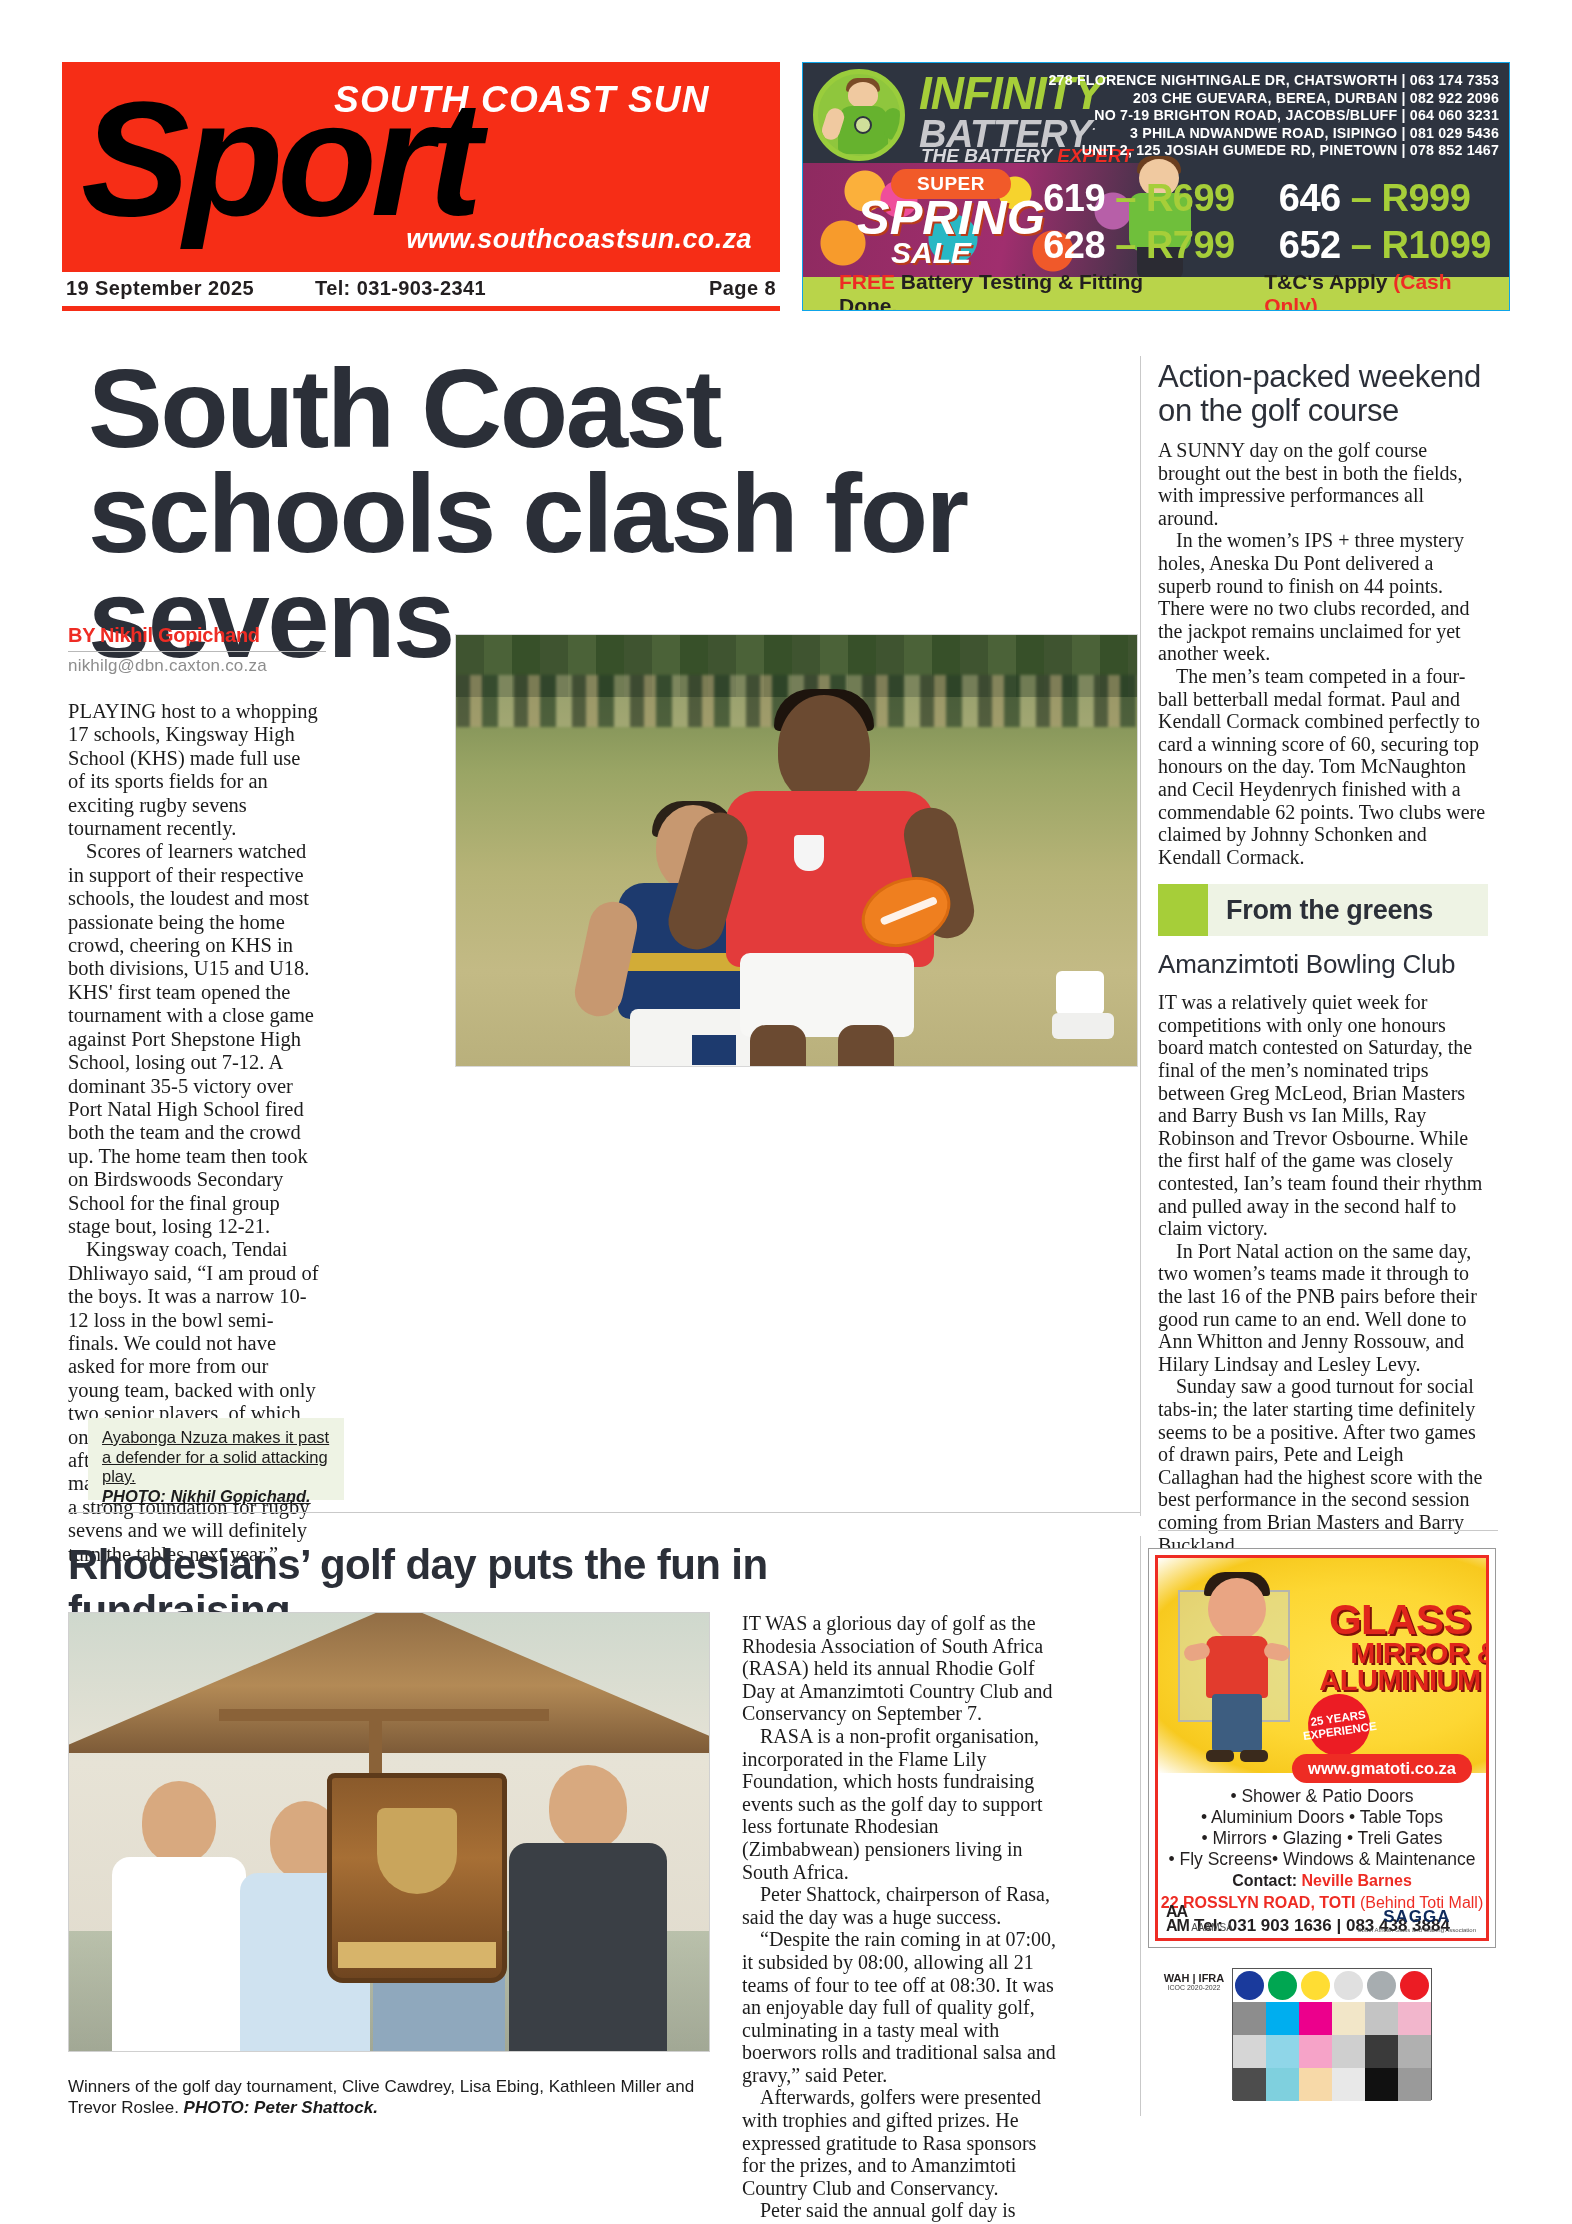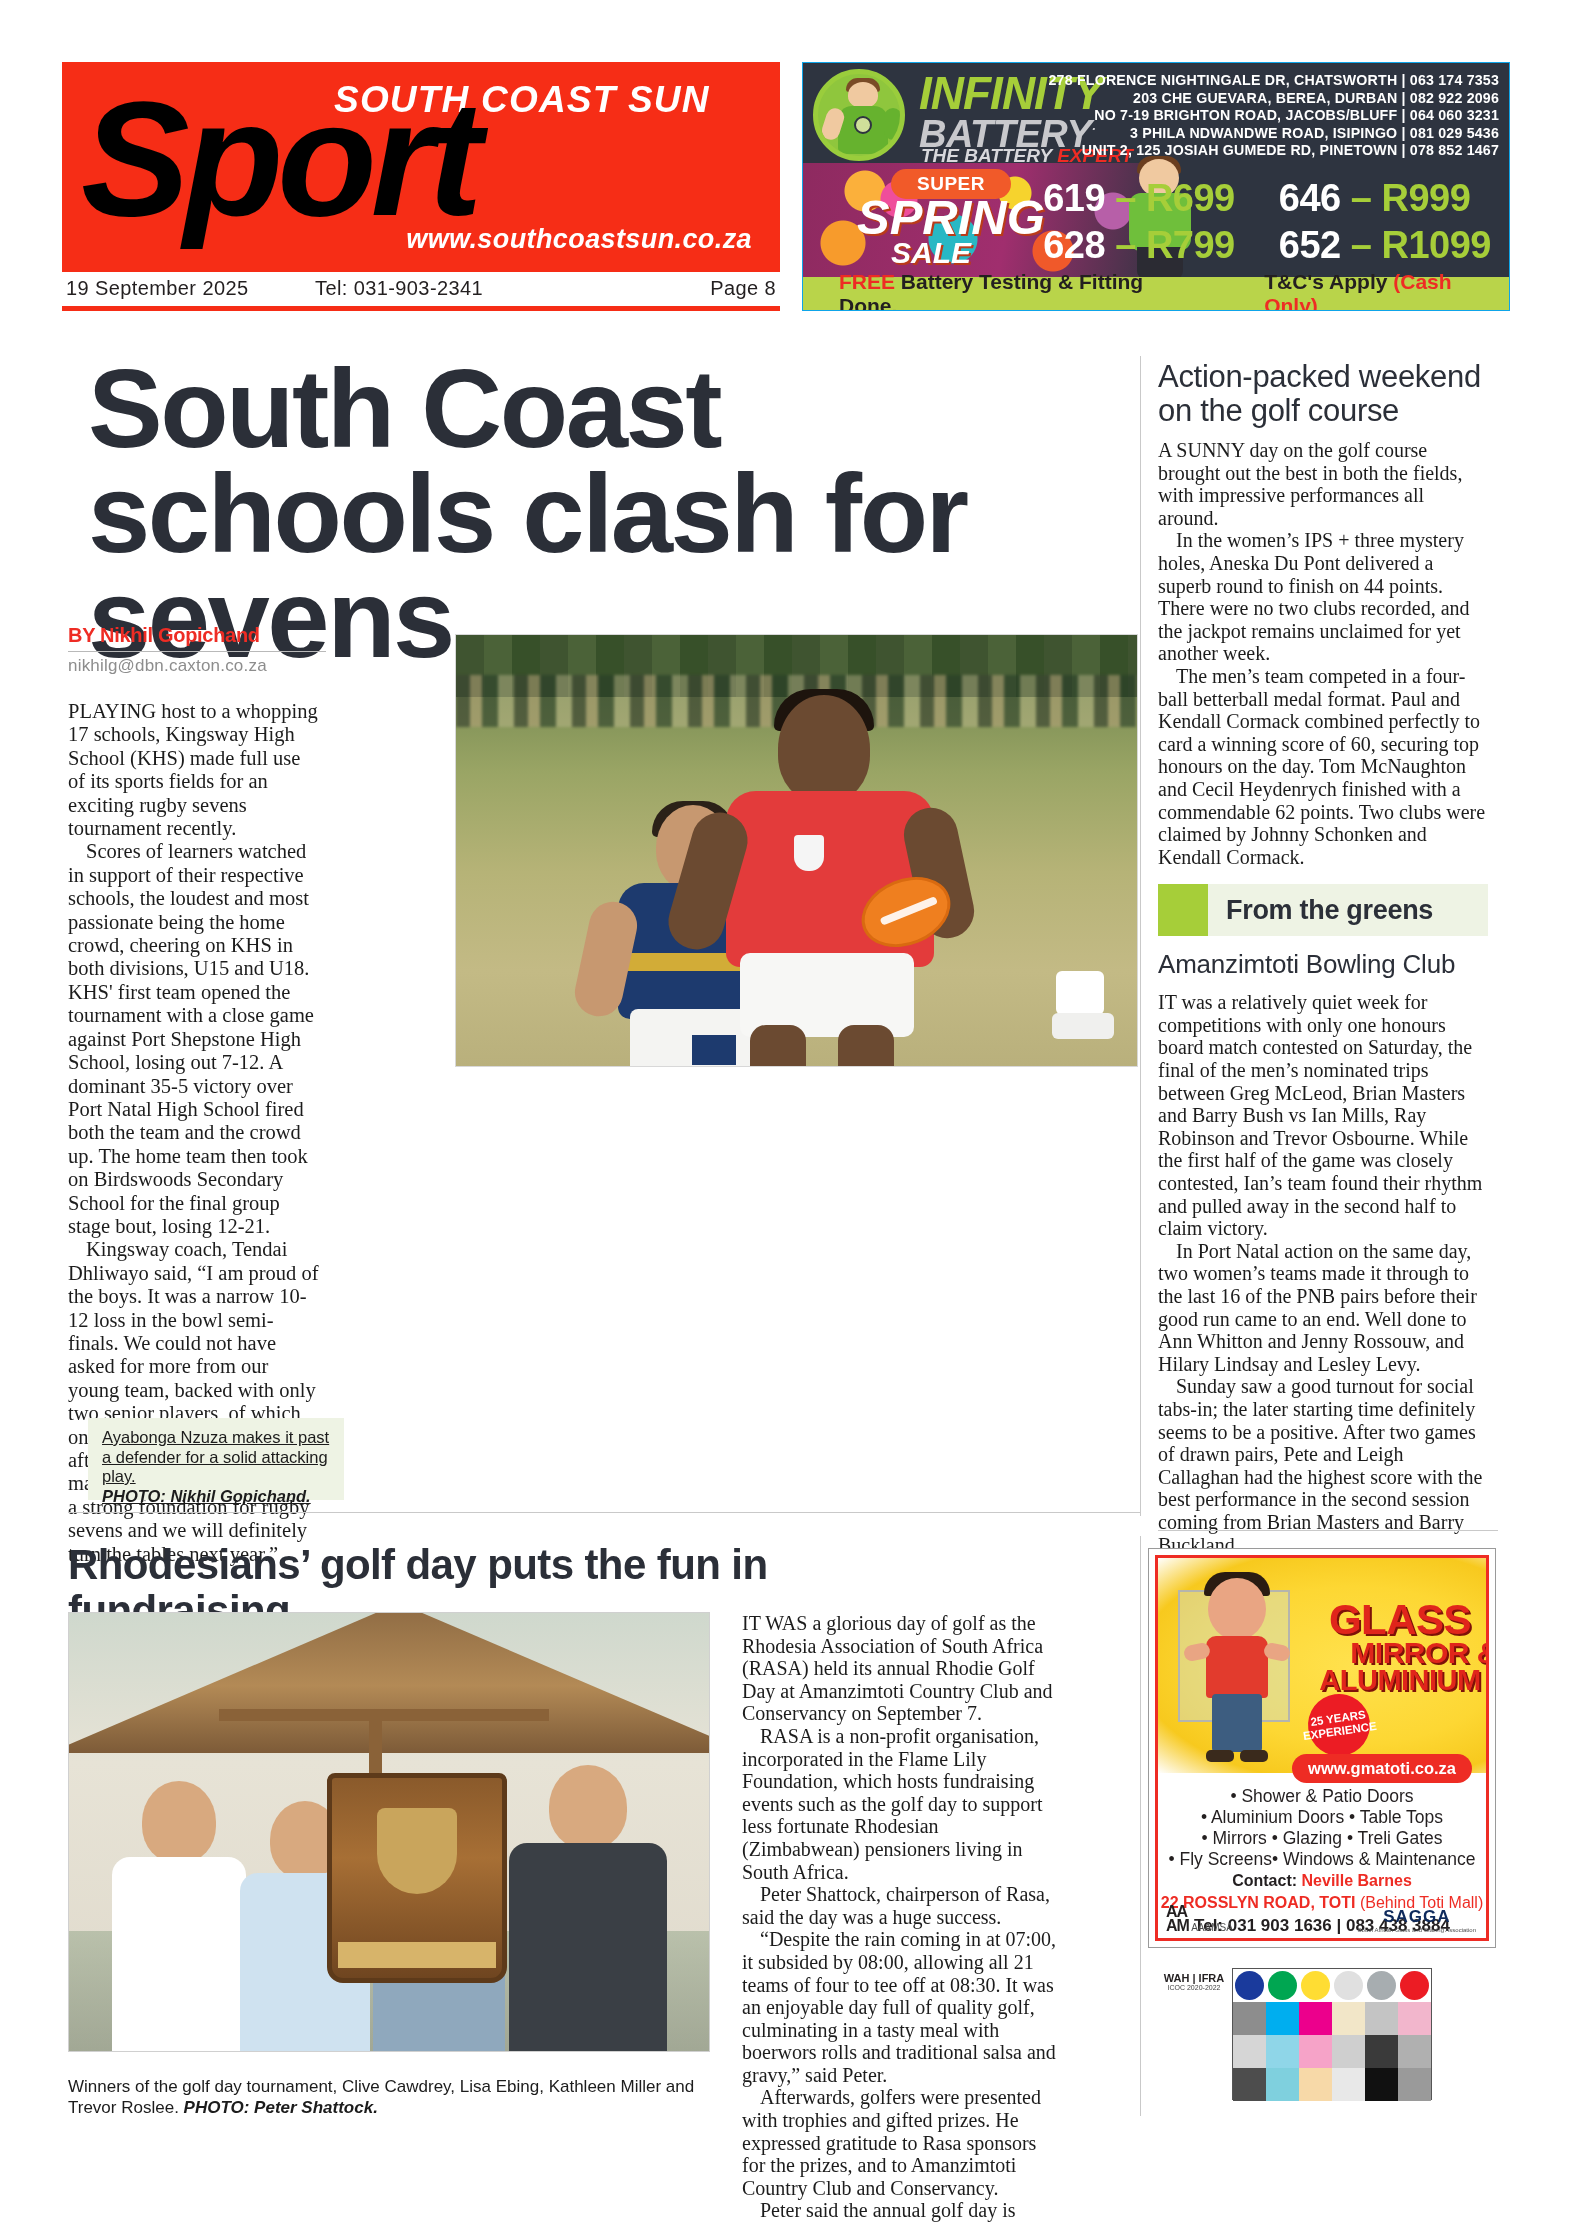--- a/index.html
+++ b/index.html
@@ -25,21 +25,21 @@
   .logo-sport {
     position:absolute; left:19px; top:22px;
     font-style:italic; font-weight:bold; font-size:163px; line-height:150px;
     color:#000000; letter-spacing:-6px;text-align:center;
   }
   .logo-url {
     position:absolute; right:28px; bottom:12px;
     font-style:italic; font-weight:bold; font-size:27px; color:#fff; letter-spacing:0.4px;
   }
   .date-bar {
-    position:absolute; left:0; top:205px; width:718px; height:44px;
+    position:absolute; left:0; top:205px; width:718px; height:44px;font-weight:bold;
   }
   .date-bar .rule-top { position:absolute; left:0; top:0; width:100%; height:5px; background:#f62d16; }
   .date-bar .rule-bot { position:absolute; left:0; bottom:0; width:100%; height:5px; background:#f62d16; }
   .date-bar .dtext {
     position:absolute; top:10px; font-size:20px; color:#231f20; letter-spacing:0.4px;
   }
   .date-bar .d-date { left:4px; }
   .date-bar .d-tel  { left:253px; }
   .date-bar .d-page { right:4px; }
 

